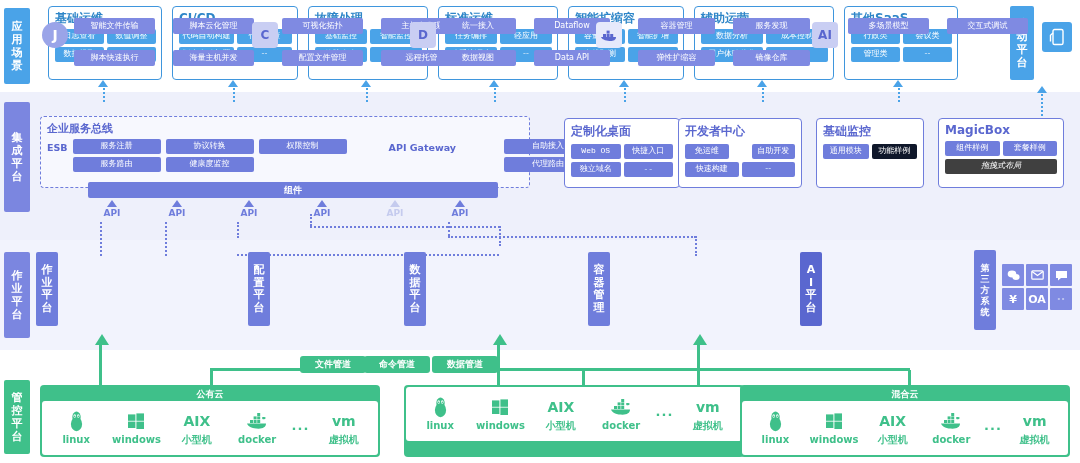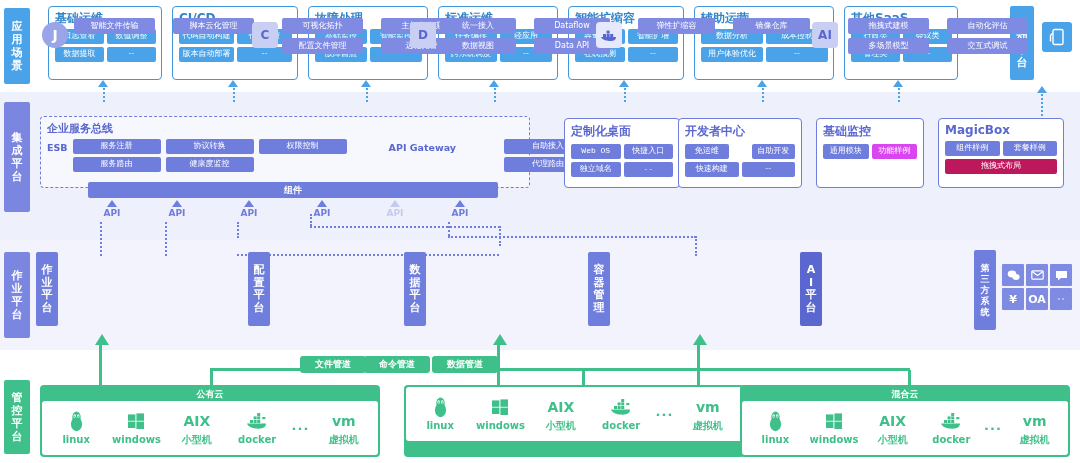--- a/index.html
+++ b/index.html
@@ -130,21 +130,21 @@
     position: absolute; top: 22px; width: 26px; height: 26px; border-radius: 4px;
     background: #c9cef3; color: #5a67cf; font-size: 12px; font-weight: 700;
     display: flex; align-items: center; justify-content: center;
   }
   .job-tags { position: absolute; top: 18px; }
   .jt {
     background: #7f8ae2; color: #fff; font-size: 8px; line-height: 15px; height: 16px;
     border-radius: 2px; text-align: center; white-space: nowrap; padding: 0 5px;
     min-width: 62px;
   }
-  .jrow { display: flex; gap: 18px; margin-bottom: 4px; }
+  .jrow { display: flex; gap: 18px; margin-bottom: 16px; }
 
   .third-icons { position: absolute; top: 264px; }
   .ti {
     width: 22px; height: 22px; background: #7f8ae2; color: #fff;
     display: flex; align-items: center; justify-content: center;
     font-size: 11px; font-weight: 700; border-radius: 1px;
   }
   .ti.blank { color: #b9c0ee; }
 
   
@@ -387,31 +387,31 @@
         </div>
         <div class="tagrow">
           <div class="tag" style="background: rgb(111, 125, 220);">快速构建</div>
           <div class="tag dash" style="background: rgb(111, 125, 220);">--</div>
         </div>
       </div>
       <div class="int-card" style="left: 816px; width: 108px;">
         <div class="int-title">基础监控</div>
         <div class="tagrow">
           <div class="tag" style="background: rgb(111, 125, 220);">通用模块</div>
-          <div class="tag" style="background: #d946ef;">功能样例</div>
+          <div class="tag" style="background: #0f172a;">功能样例</div>
         </div>
       </div>
       <div class="int-card" style="left: 938px; width: 126px;">
         <div class="int-title">MagicBox</div>
         <div class="tagrow">
           <div class="tag" style="background: rgb(111, 125, 220);">组件样例</div>
           <div class="tag" style="background: rgb(111, 125, 220);">套餐样例</div>
         </div>
         <div class="tagrow">
-          <div class="tag" style="background: #be185d;">拖拽式布局</div>
+          <div class="tag" style="background: #404040; font-style: italic;">拖拽式布局</div>
         </div>
       </div>
     </div>
 
   <div id="dotted-links">
       <div class="up-arrow-blue" style="left: 98px; top: 80px;"></div>
       <div class="dot-blue-v" style="left: 103px; top: 88px; height: 14px;"></div>
       <div class="up-arrow-blue" style="left: 228px; top: 80px;"></div>
       <div class="dot-blue-v" style="left: 233px; top: 88px; height: 14px;"></div>
       <div class="up-arrow-blue" style="left: 361px; top: 80px;"></div>
@@ -442,20 +442,24 @@
         <span>业</span>
         <span>平</span>
         <span>台</span>
       </div>
       <div class="job-circle" style="left: 42px;">J</div>
       <div class="job-tags" style="left: 74px; width: 180px;">
         <div class="jrow">
           <div class="jt" style="flex: 1 1 0%;">智能文件传输</div>
           <div class="jt" style="flex: 1 1 0%;">脚本云化管理</div>
         </div>
+        <div class="jrow">
+          <div class="jt" style="flex: 1 1 0%;">脚本快速执行</div>
+          <div class="jt" style="flex: 1 1 0%;">海量主机并发</div>
+        </div>
       </div>
       <div class="job-rail" style="left: 248px;">
         <span>配</span>
         <span>置</span>
         <span>平</span>
         <span>台</span>
       </div>
       <div class="job-sq" style="left: 252px;">C</div>
       <div class="job-tags" style="left: 282px; width: 180px;">
         <div class="jrow">
@@ -494,36 +498,36 @@
         <svg width="18" height="14" viewBox="0 0 18 14" fill="#5a67cf">
           <rect x="3" y="6" width="3" height="3"></rect>
           <rect x="6.6" y="6" width="3" height="3"></rect>
           <rect x="6.6" y="2.6" width="3" height="3"></rect>
           <rect x="10.2" y="6" width="3" height="3"></rect>
           <path d="M1 9h15c0 3-2.6 4-5.5 4S2 12 1 9z"></path>
         </svg>
       </div>
       <div class="job-tags" style="left: 638px; width: 172px;">
         <div class="jrow">
+          <div class="jt" style="flex: 1 1 0%;">容器管理</div>
+          <div class="jt" style="flex: 1 1 0%;">服务发现</div>
+        </div>
+        <div class="jrow">
           <div class="jt" style="flex: 1 1 0%;">弹性扩缩容</div>
           <div class="jt" style="flex: 1 1 0%;">镜像仓库</div>
         </div>
       </div>
       <div class="job-rail" style="left: 800px; background: rgb(90, 103, 207);">
         <span>A</span>
         <span>I</span>
         <span>平</span>
         <span>台</span>
       </div>
       <div class="job-sq" style="left: 812px;">AI</div>
       <div class="job-tags" style="left: 848px; width: 180px;">
-        <div class="jrow">
-          <div class="jt" style="flex: 1 1 0%;">拖拽式建模</div>
-          <div class="jt" style="flex: 1 1 0%;">自动化评估</div>
-        </div>
         <div class="jrow">
           <div class="jt" style="flex: 1 1 0%;">多场景模型</div>
           <div class="jt" style="flex: 1 1 0%;">交互式调试</div>
         </div>
       </div>
       <div class="job-rail" style="left: 974px; top: 250px; height: 80px; background: rgb(111, 125, 220); font-size: 9px; line-height: 11px;">
         <span>第</span>
         <span>三</span>
         <span>方</span>
         <span>系</span>

